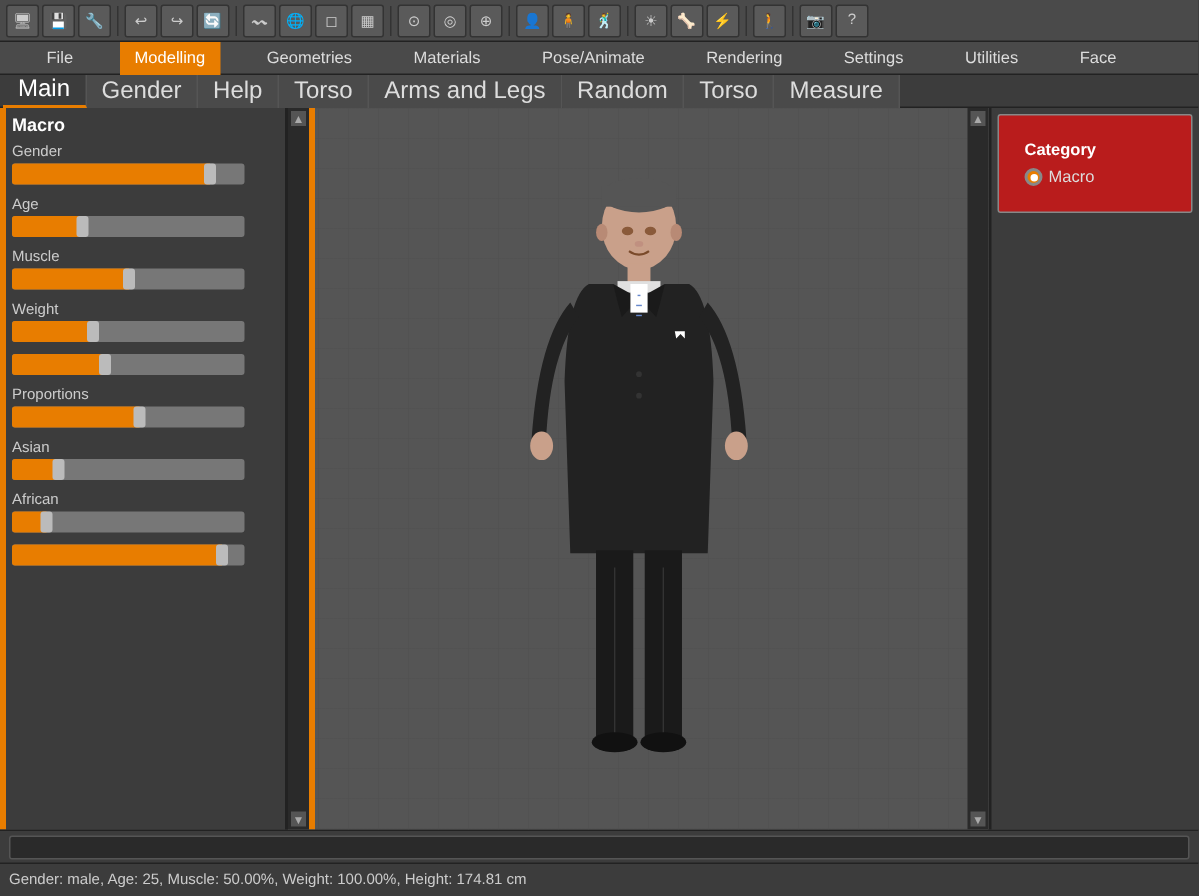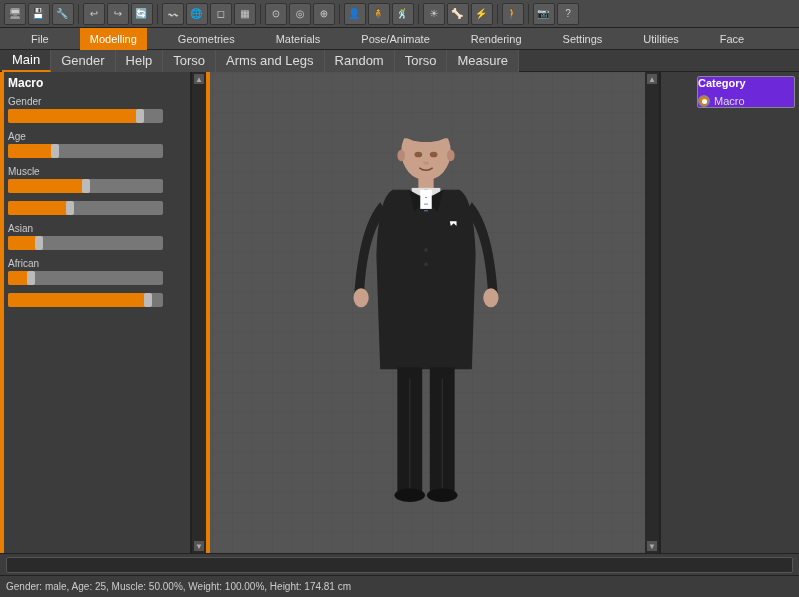--- a/index.html
+++ b/index.html
@@ -11,21 +11,21 @@
     .tool-sep { width: 1px; height: 20px; background: #333; margin: 0 2px; }
 
     
     #menubar { background: #4a4a4a; border-bottom: 1px solid #222; height: 22px; display: flex; align-items: center; }
     .menu-item { padding: 2px 10px; cursor: pointer; height: 22px; display: flex; align-items: center; font-size: 11px; color: #ddd; margin-left: 21px; }
     .menu-item:hover, .menu-item.active { background: #e87d00; color: #fff; }
     .menu-item.active { background: #e87d00; }
 
     
     #tabbar { background: #3c3c3c; border-bottom: 1px solid #222; height: 22px; display: flex; align-items: center; padding-left: 2px; }
-    .tab { padding: 2px 10px; cursor: pointer; height: 22px; display: flex; align-items: center; font-size: 13px; color: #ddd; border-right: 1px solid #555; background: #4a4a4a; }
+    .tab { padding: 2px 10px; cursor: pointer; height: 22px; display: flex; align-items: center; font-size: 16px; color: #ddd; border-right: 1px solid #555; background: #4a4a4a; }
     .tab.active { background: #3c3c3c; color: #fff; border-bottom: 2px solid #e87d00; }
 
     
     #main { display: flex; height: calc(597px - 28px - 22px - 22px - 22px - 22px); }
 
     
     #left-panel { width: 192px; background: #3c3c3c; border-right: 2px solid #222; padding: 4px; overflow-y: auto; position: relative; }
     #left-panel::before { content: ''; position: absolute; left: 0; top: 0; bottom: 0; width: 4px; background: #e87d00; }
     .panel-title { font-weight: bold; color: #fff; margin-bottom: 6px; margin-left: 4px; font-size: 12px; }
     .slider-group { margin-bottom: 8px; margin-left: 4px; }
@@ -36,21 +36,21 @@
 
     
     #viewport { flex: 1; background: #555; position: relative; overflow: hidden; }
     .grid-bg { position: absolute; inset: 0; background-image: linear-gradient(rgba(80,80,80,0.5) 1px, transparent 1px), linear-gradient(90deg, rgba(80,80,80,0.5) 1px, transparent 1px); background-size: 20px 20px; }
     .viewport-nav { position: absolute; left: 0; top: 0; bottom: 0; width: 14px; background: #2a2a2a; display: flex; flex-direction: column; align-items: center; justify-content: space-between; padding: 2px 0; }
     .viewport-nav-r { position: absolute; right: 0; top: 0; bottom: 0; width: 14px; background: #2a2a2a; display: flex; flex-direction: column; align-items: center; justify-content: space-between; padding: 2px 0; }
     .nav-arrow { width: 10px; height: 10px; background: #555; display: flex; align-items: center; justify-content: center; font-size: 8px; cursor: pointer; color: #aaa; }
 
     
     #right-panel { width: 140px; background: #3c3c3c; border-left: 2px solid #222; padding: 4px; }
-    .category-box { border: 1px solid #888; padding: 0; background: #6d28d9; border-radius: 2px; margin-left: 32px; }
+    .category-box { border: 1px solid #888; padding: 17px; background: #b91c1c; border-radius: 2px; }
     .category-title { font-weight: bold; color: #fff; margin-bottom: 6px; font-size: 11px; }
     .radio-option { display: flex; align-items: center; gap: 4px; font-size: 11px; color: #ddd; }
     .radio-dot { width: 12px; height: 12px; border-radius: 50%; border: 2px solid #888; background: #e87d00; display: flex; align-items: center; justify-content: center; }
     .radio-dot-inner { width: 5px; height: 5px; border-radius: 50%; background: #fff; }
 
     
     #bottombar { height: 22px; background: #3c3c3c; border-top: 1px solid #222; display: flex; align-items: center; padding: 0 6px; }
     .status-input { flex: 1; height: 16px; background: #2a2a2a; border: 1px solid #555; border-radius: 2px; color: #ccc; font-size: 10px; padding: 0 4px; }
 
     
@@ -141,23 +141,37 @@
           </div>
         </div>
         <div class="slider-group">
           <div class="slider-label">Muscle</div>
           <div class="slider-track">
             <div class="slider-fill" style="width: 50%;"></div>
             <div class="slider-thumb" style="left: calc(50% - 4px);"></div>
           </div>
         </div>
         <div class="slider-group">
+          <div class="slider-label">Weight</div>
+          <div class="slider-track">
+            <div class="slider-fill" style="width: 35%;"></div>
+            <div class="slider-thumb" style="left: calc(35% - 4px);"></div>
+          </div>
+        </div>
+        <div class="slider-group">
           <div class="slider-track">
             <div class="slider-fill" style="width: 40%;"></div>
             <div class="slider-thumb" style="left: calc(40% - 4px);"></div>
+          </div>
+        </div>
+        <div class="slider-group">
+          <div class="slider-label">Proportions</div>
+          <div class="slider-track">
+            <div class="slider-fill" style="width: 55%;"></div>
+            <div class="slider-thumb" style="left: calc(55% - 4px);"></div>
           </div>
         </div>
         <div class="slider-group">
           <div class="slider-label">Asian</div>
           <div class="slider-track">
             <div class="slider-fill" style="width: 20%;"></div>
             <div class="slider-thumb" style="left: calc(20% - 4px);"></div>
           </div>
         </div>
         <div class="slider-group">

